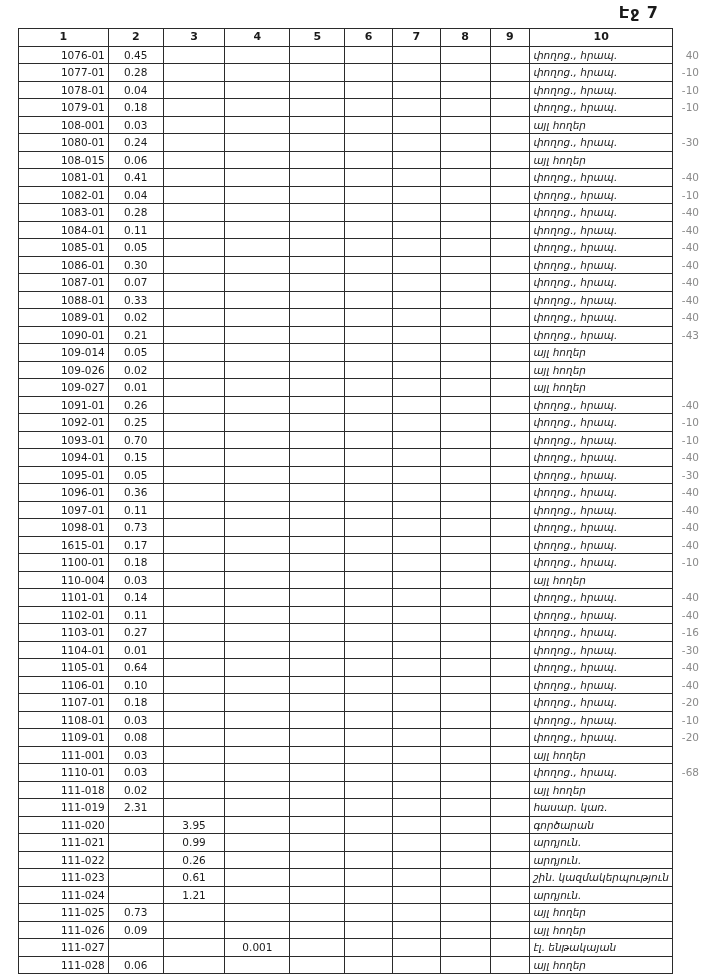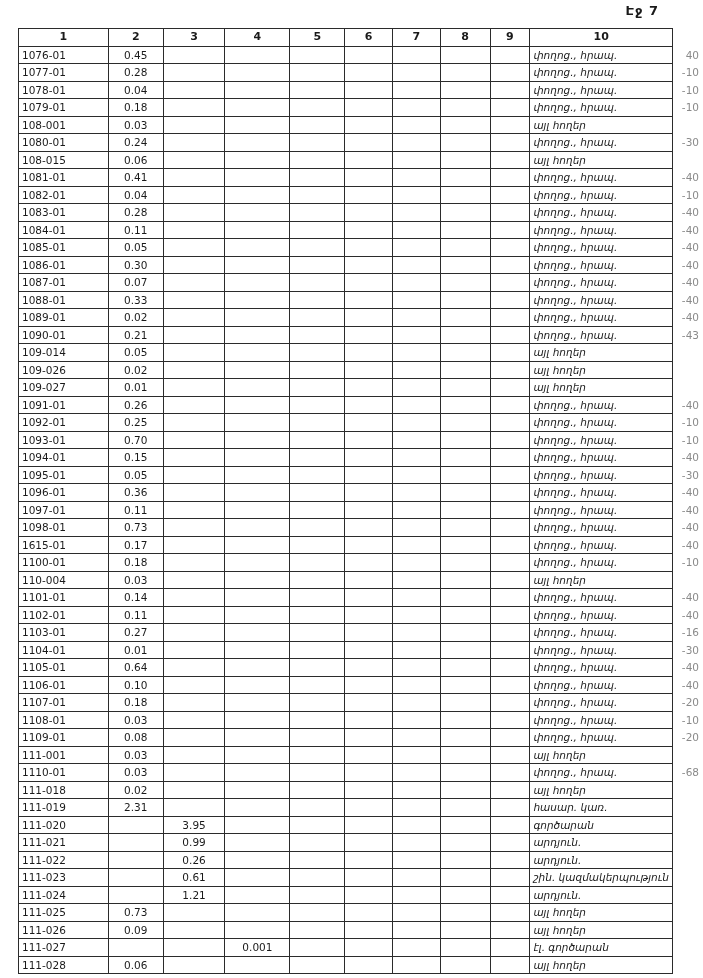--- a/index.html
+++ b/index.html
@@ -7,42 +7,42 @@
     width:703px; height:978px;
     background:#ffffff;
     position:relative;
     font-family:"DejaVu Sans", sans-serif;
     color:#1a1a1a;
     overflow:hidden;
   }
   .page-header {
     position:absolute;
     top:3px; right:44px;
-    font-size:13px;
+    font-size:16px;
     font-weight:bold;
     letter-spacing:1px;
   }
   table.scan {
     position:absolute;
     left:18px; top:28px;
     border-collapse:collapse;
     table-layout:fixed;
   }
   table.scan th, table.scan td {
     border:1px solid #2b2b2b;
     height:16.5px;
     line-height:16.5px;
     padding:0 3px;
     font-size:10.5px;
     overflow:hidden;
     white-space:nowrap;
     font-weight:normal;
   }
   table.scan th { text-align:center; font-weight:bold; font-size:11px; }
-  td.code { text-align:left; }
+  td.code { text-align:right; }
   td.num  { text-align:center; }
   td.use  { text-align:left; font-size:10px;font-style:italic; }
   th.note-cell, td.note-cell {
     border:none !important;
     font-size:8px;
     color:#8a8a8a;
     padding:0 0 0 4px;
     text-align:right;
     font-weight:normal;
   }
@@ -748,21 +748,21 @@
       <tr>
         <td class="code">111-027</td>
         <td class="num"></td>
         <td class="num"></td>
         <td class="num">0.001</td>
         <td class="num"></td>
         <td class="num"></td>
         <td class="num"></td>
         <td class="num"></td>
         <td class="num"></td>
-        <td class="use">էլ. գործարան</td>
+        <td class="use">էլ. ենթակայան</td>
         <td class="note-cell"></td>
       </tr>
       <tr>
         <td class="code">111-028</td>
         <td class="num">0.06</td>
         <td class="num"></td>
         <td class="num"></td>
         <td class="num"></td>
         <td class="num"></td>
         <td class="num"></td>

